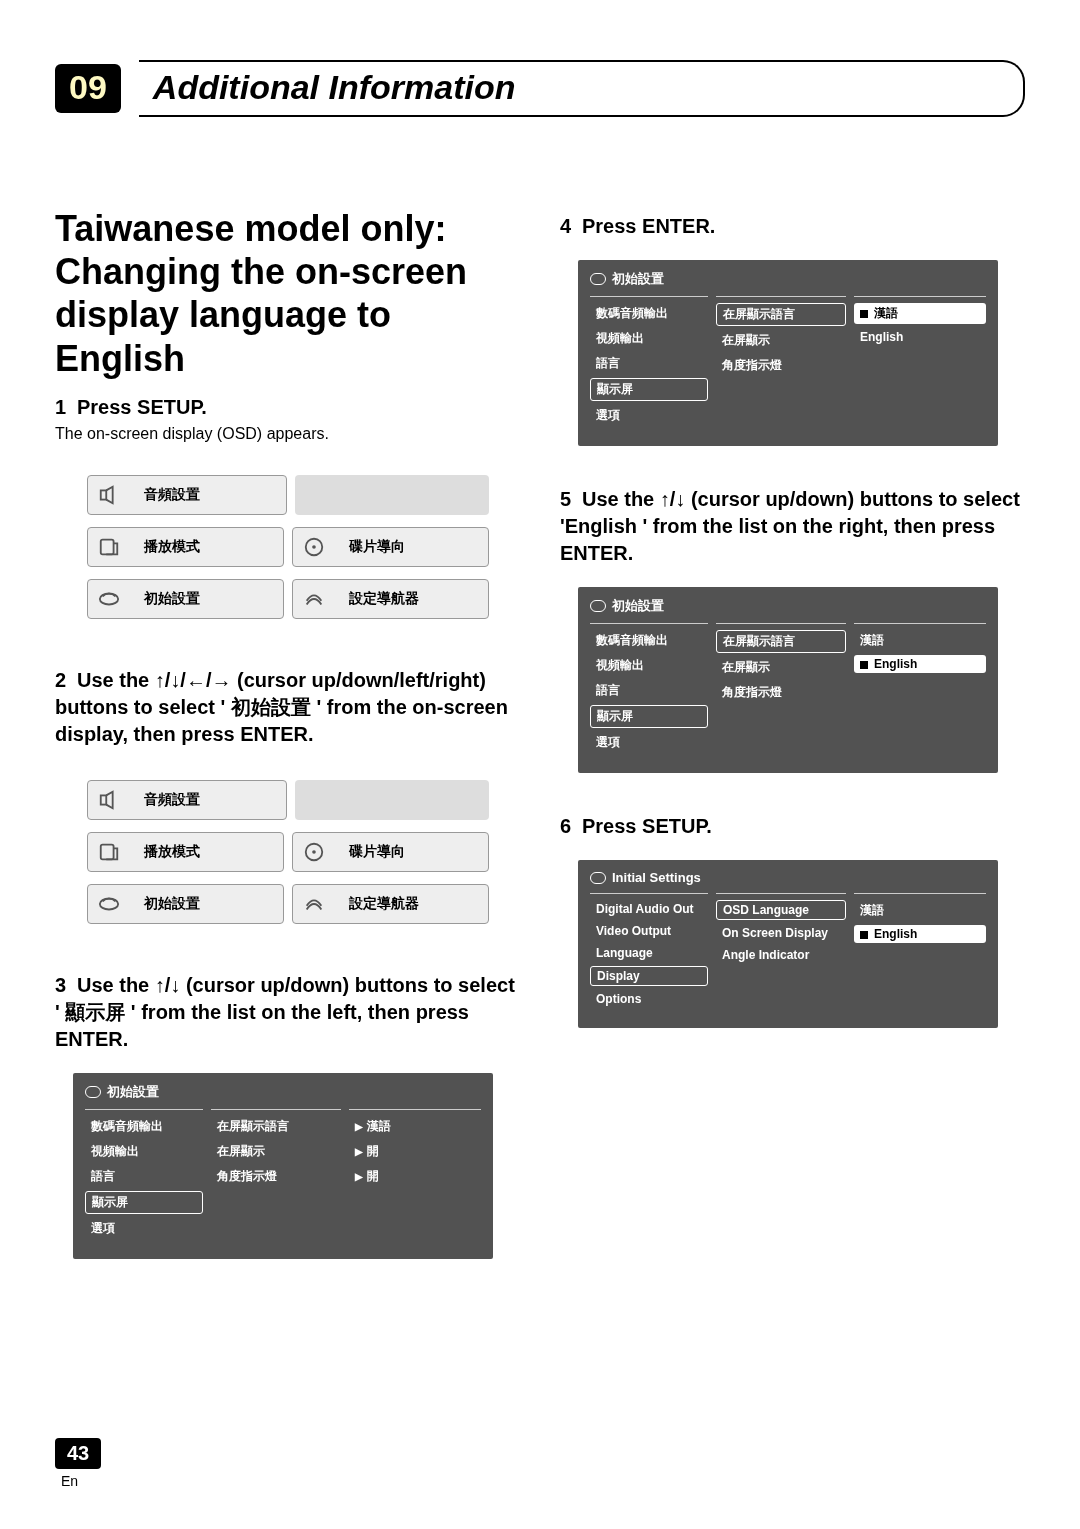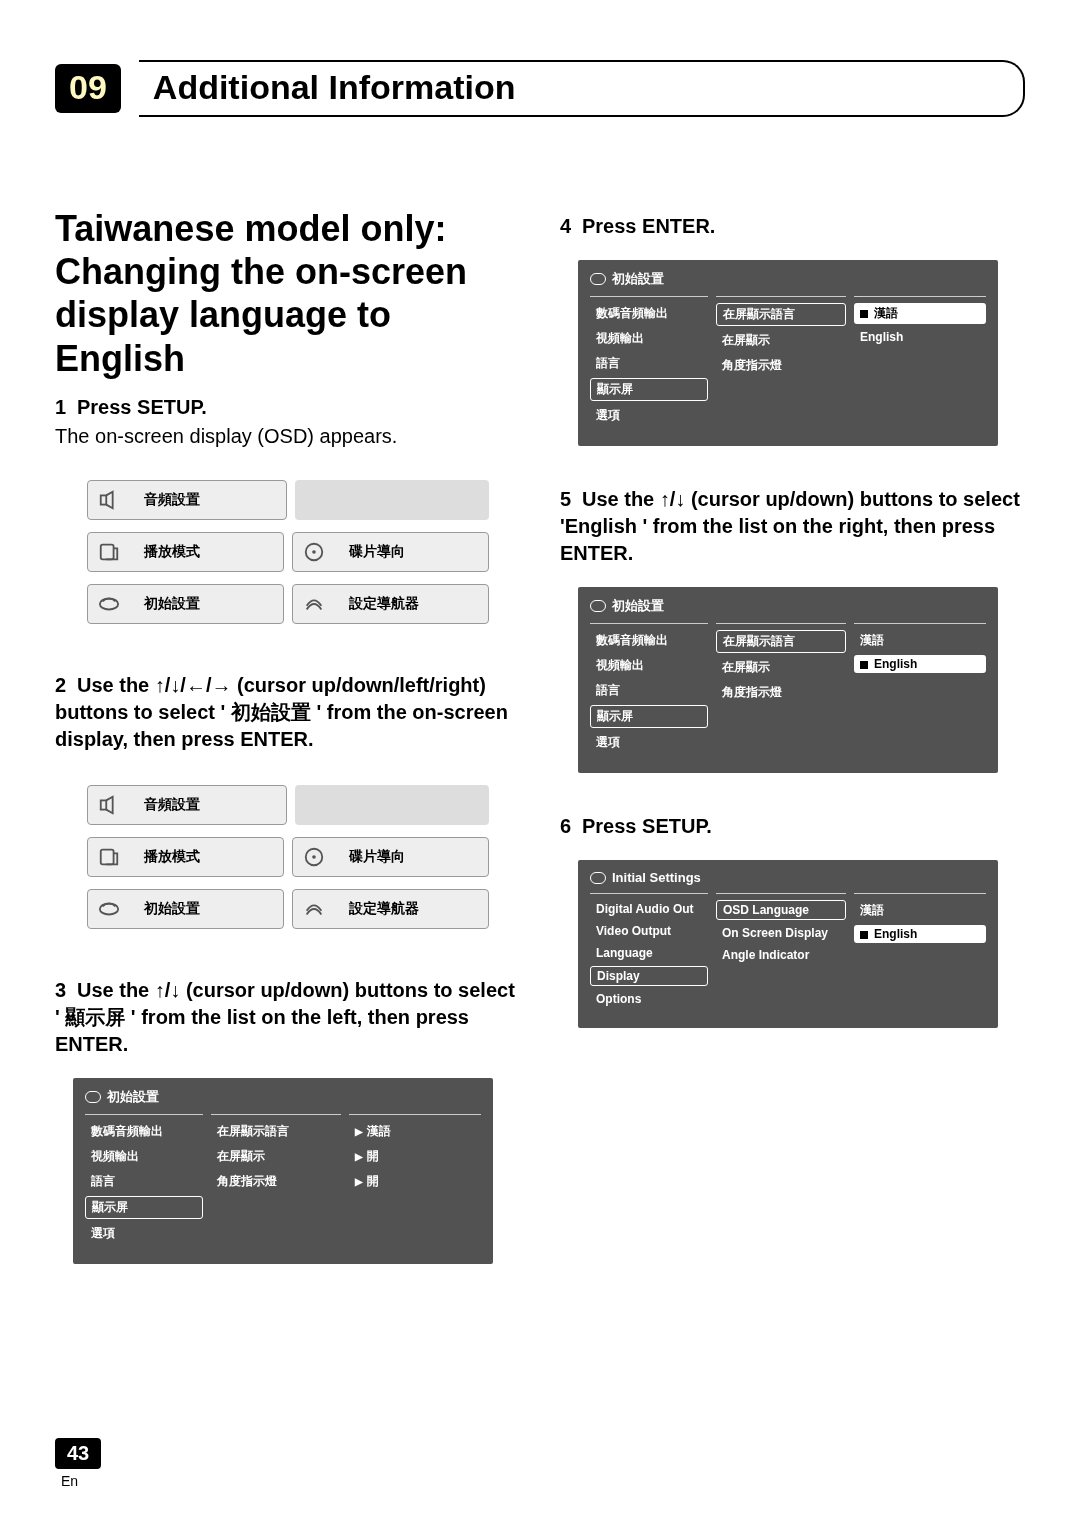--- a/index.html
+++ b/index.html
@@ -27,20 +27,21 @@
     border-radius: 6px;
   }
   .chapter-title-wrap {
     flex: 1;
     border: 2px solid #000;
     border-left: none;
     border-radius: 0 22px 22px 0;
     padding: 6px 20px 8px 14px;
     font-size: 34px;
     font-weight: bold;
+    font-style: italic;
   }
   .columns {
     display: flex;
     gap: 40px;
   }
   .col { flex: 1; min-width: 0; }
   .main-heading {
     font-size: 36px;
     font-weight: bold;
     line-height: 1.2;
@@ -48,21 +49,21 @@
   }
   .step-label {
     font-size: 20px;
     font-weight: bold;
     margin-top: 6px;
     margin-bottom: 4px;
     line-height: 1.35;
   }
   .step-label .num { display:inline-block; width:22px; }
   .body-text {
-    font-size: 20px;
+    font-size: 16px;
     font-weight: 300;
     margin-bottom: 18px;
   }
 
   
   .osd-grid {
     width: 410px;
     margin: 26px 0 42px 28px;
   }
   .osd-grid .row { display:flex; }

